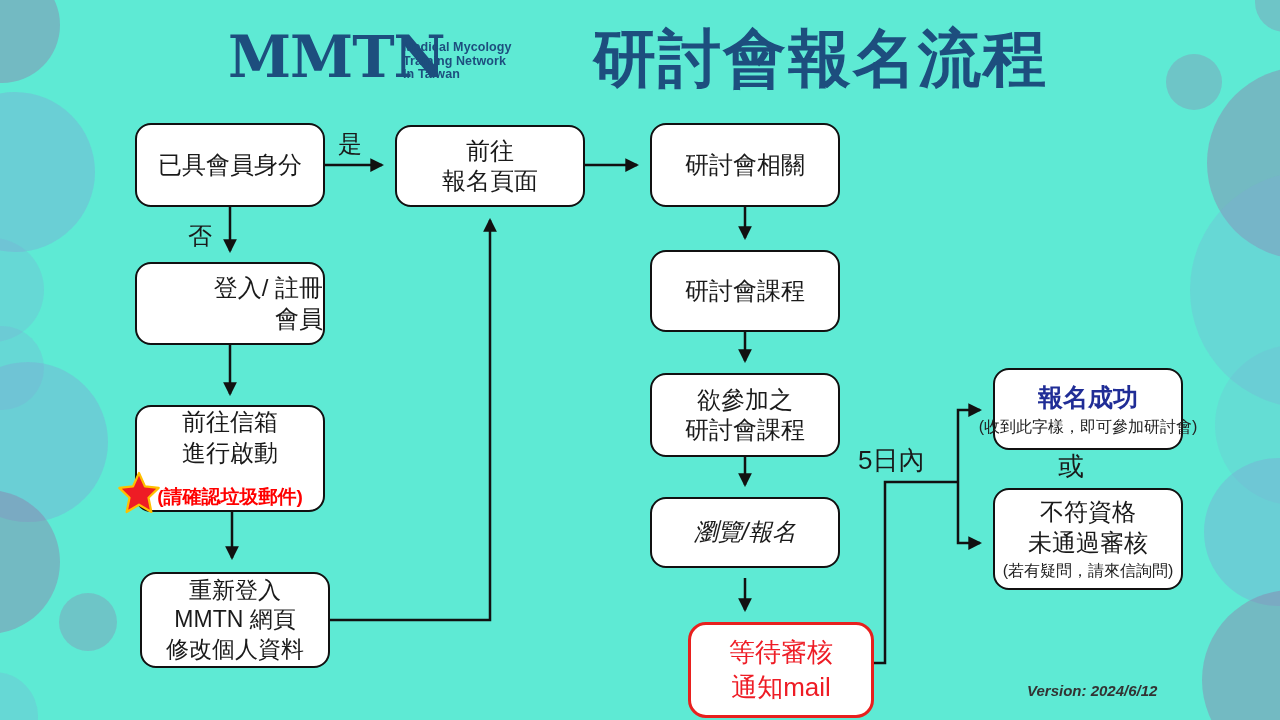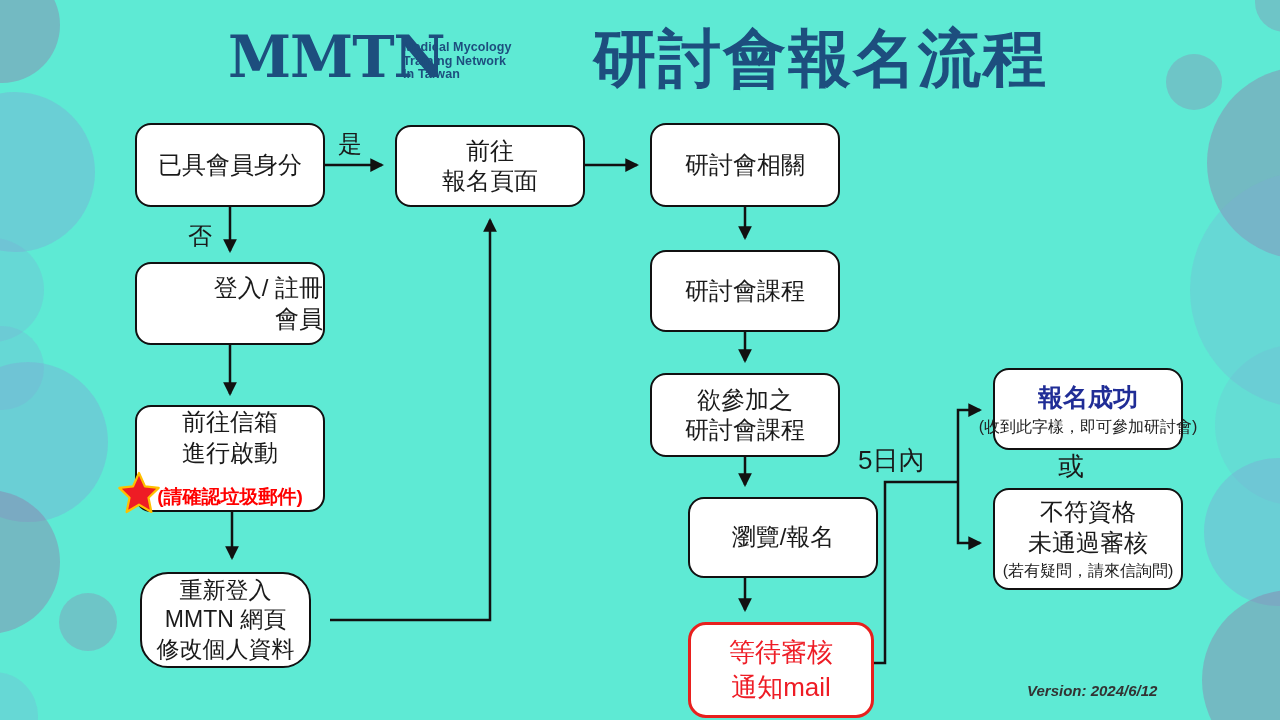--- a/index.html
+++ b/index.html
@@ -115,40 +115,40 @@
     <span class="line">登入/ 註冊</span>
     <span class="line">會員</span>
   </div>
 
   <div class="node" style="left:135px;top:405px;width:190px;height:107px;">
     <span class="line">前往信箱</span>
     <span class="line">進行啟動</span>
     <span class="line note-red">(請確認垃圾郵件)</span>
   </div>
 
-  <div class="node" style="left:140px;top:572px;width:171px;height:96px;font-size:23px;border-radius:28px;">
+  <div class="node" style="left:140px;top:572px;width:190px;height:96px;font-size:23px;">
     <span class="line">重新登入</span>
     <span class="line">MMTN 網頁</span>
     <span class="line">修改個人資料</span>
   </div>
 
   <div class="node" style="left:650px;top:123px;width:190px;height:84px;">
     <span class="line">研討會相關</span>
   </div>
 
   <div class="node" style="left:650px;top:250px;width:190px;height:82px;">
     <span class="line">研討會課程</span>
   </div>
 
   <div class="node" style="left:650px;top:373px;width:190px;height:84px;">
     <span class="line">欲參加之</span>
     <span class="line">研討會課程</span>
   </div>
 
-  <div class="node" style="left:688px;top:497px;width:190px;height:81px;">
+  <div class="node" style="left:650px;top:497px;width:190px;height:71px;font-style:italic;">
     <span class="line">瀏覽/報名</span>
   </div>
 
   <div class="node node-red" style="left:652px;top:622px;width:186px;height:96px;margin-left:36px;">
     <span class="line">等待審核</span>
     <span class="line">通知mail</span>
   </div>
 
   <div class="node" style="left:993px;top:368px;width:190px;height:82px;">
     <span class="line success-title">報名成功</span>

